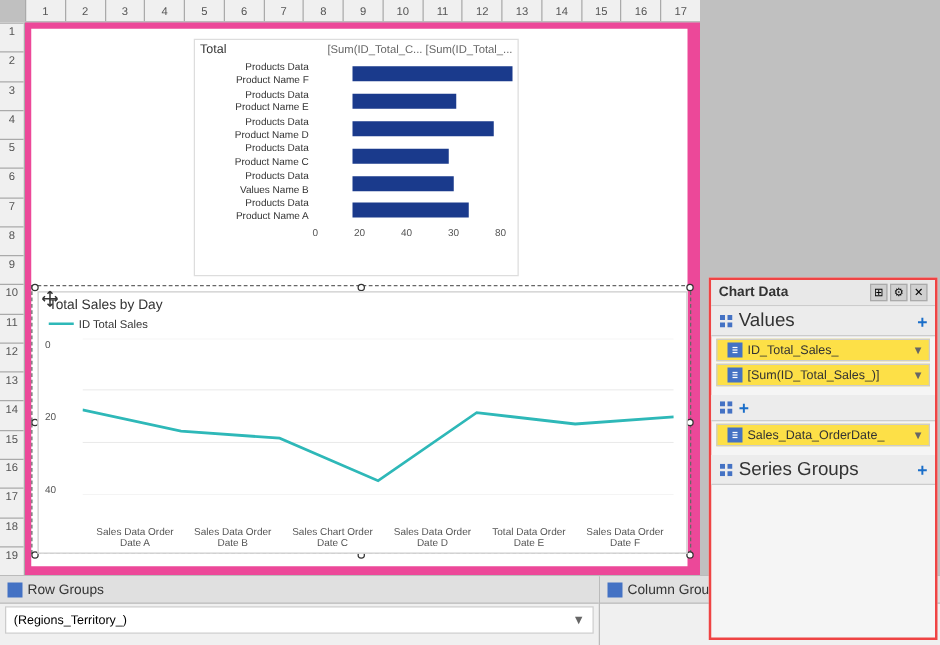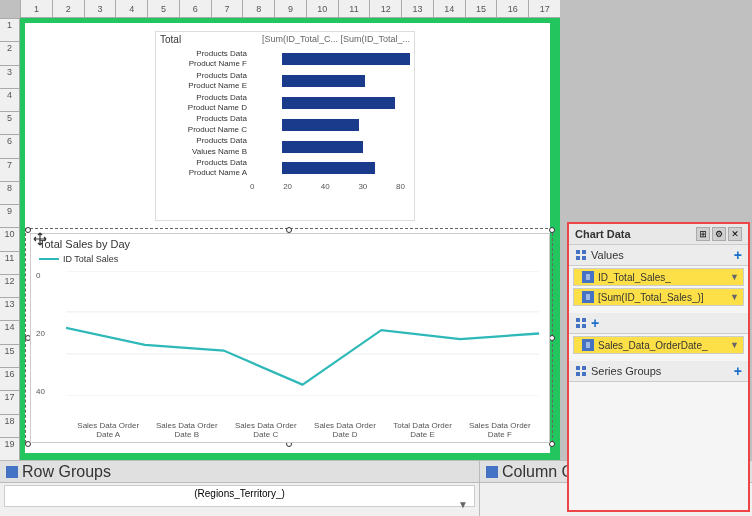--- a/index.html
+++ b/index.html
@@ -65,21 +65,21 @@
       justify-content: center;
       padding-top: 1px;
     }
 
     
     .design-surface {
       position: absolute;
       top: 18px; left: 20px;
       width: 540px;
       height: 442px;
-      background: #22c55e;
+      background: #ec4899;
       overflow: hidden;
     }
 
     
     .report-area {
       position: absolute;
       top: 5px; left: 5px;
       width: 525px;
       height: 430px;
       background: white;
@@ -271,21 +271,21 @@
     .section-icon {
       width: 12px;
       height: 12px;
       margin-right: 4px;
       display: flex;
       align-items: center;
       justify-content: center;
     }
 
     .section-title {
-      font-size: 11px;
+      font-size: 15px;
       color: #333;
       flex: 1;
     }
 
     .add-btn {
       color: #1a6ec9;
       font-size: 14px;
       cursor: pointer;
       font-weight: bold;
       line-height: 1;
@@ -345,21 +345,21 @@
       height: 56px;
       border-right: 1px solid #bbb;
     }
 
     .panel-label-bar {
       background: #e0e0e0;
       border-bottom: 1px solid #bbb;
       padding: 2px 6px;
       display: flex;
       align-items: center;
-      font-size: 16px;
+      font-size: 11px;
       color: #333;
       height: 22px;
     }
 
     .panel-label-icon {
       width: 12px;
       height: 12px;
       margin-right: 4px;
       background: #4472c4;
       display: inline-flex;
@@ -369,21 +369,20 @@
 
     .field-row-item {
       display: flex;
       align-items: center;
       padding: 2px 6px;
       background: white;
       border: 1px solid #ccc;
       margin: 2px 4px;
       font-size: 10px;
       height: 22px;
-      flex-direction: column;
     }
 
     .field-row-dropdown {
       margin-left: auto;
       color: #666;
       font-size: 10px;
     }
 
     .col-groups-panel {
       width: 272px;
@@ -578,21 +577,21 @@
           <line x1="0" y1="36" x2="480" y2="36" stroke="#ddd" stroke-width="0.5"></line>
           <line x1="0" y1="0" x2="480" y2="0" stroke="#ddd" stroke-width="0.5"></line>
 
           <polyline points="0,50 80,65 160,70 240,100 320,52 400,60 480,55" fill="none" stroke="#2eb8b8" stroke-width="2"></polyline>
         </svg>
       </div>
 
       <div style="display:flex; justify-content:space-between; font-size:8px; color:#555; padding: 0 10px 0 38px;">
         <div class="x-label-group">Sales Data Order Date  A</div>
         <div class="x-label-group">Sales Data Order Date  B</div>
-        <div class="x-label-group">Sales Data Order Date  C</div>
+        <div class="x-label-group">Sales Chart Order Date  C</div>
         <div class="x-label-group">Sales Data Order Date  D</div>
         <div class="x-label-group">Total Data Order Date  E</div>
         <div class="x-label-group">Sales Data Order Date  F</div>
       </div>
     </div>
 
   </div>
 </div>
 
 <div class="chart-data-panel" style="position:absolute; top:222px; left:567px; width:183px;">

